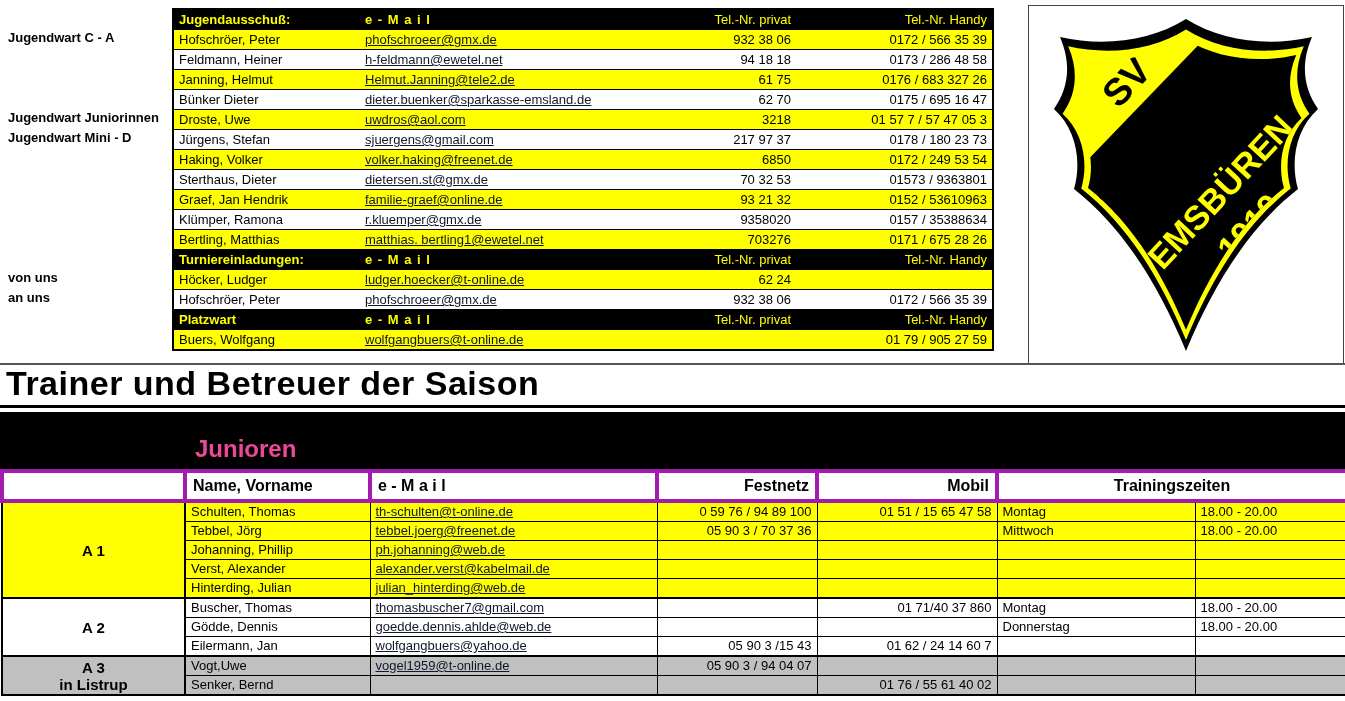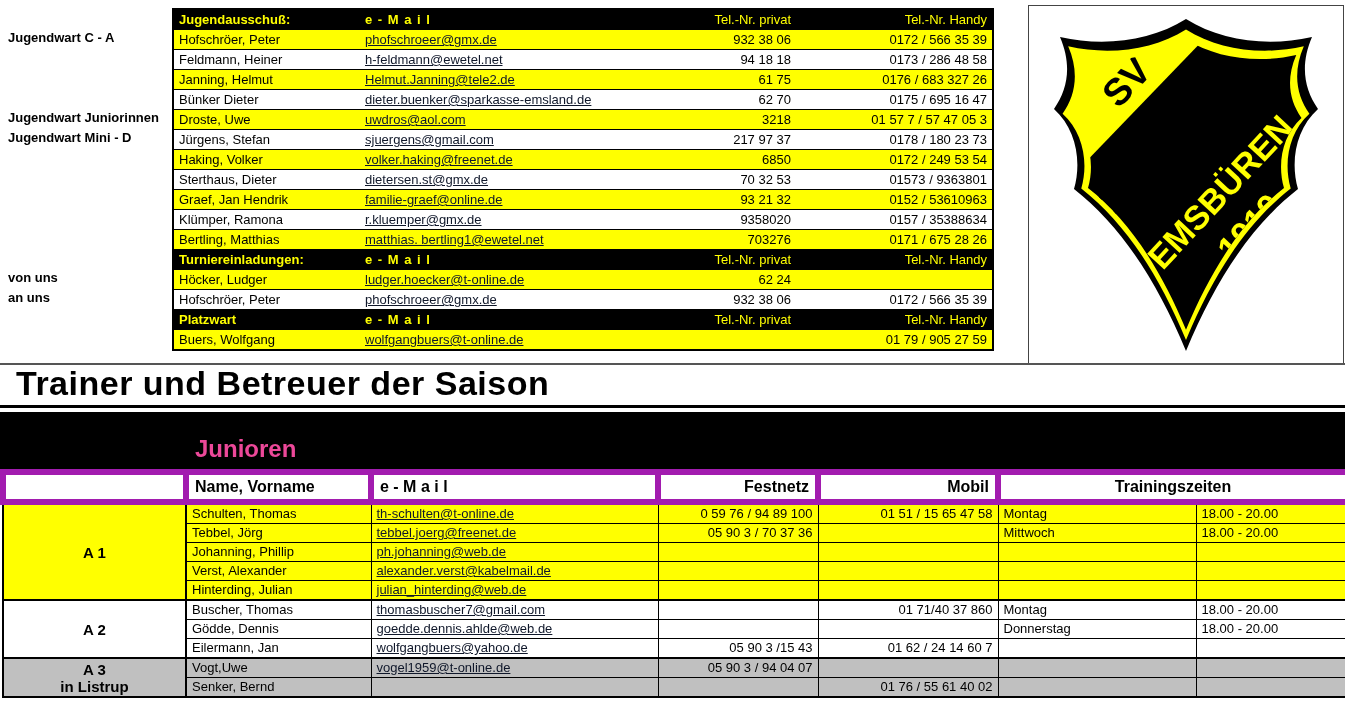--- a/index.html
+++ b/index.html
@@ -25,32 +25,32 @@
   a.mail{color:#0f172a;font-size:13px;}
 
   
   .logo-box{position:absolute;left:1028px;top:5px;width:314px;height:357px;
             border:1px solid #444;background:#fff;}
   .logo-box svg{position:absolute;left:7px;top:4px;}
   .crest-txt{font-family:"Liberation Sans", sans-serif;font-weight:bold;}
 
   
   .divider{position:absolute;left:0;top:363px;width:1345px;height:2px;background:#555;}
-  .page-title{position:absolute;left:16px;top:364px;margin:0;font-size:34px;font-weight:bold;
+  .page-title{position:absolute;left:6px;top:364px;margin:0;font-size:34px;font-weight:bold;
               letter-spacing:0.5px;white-space:nowrap;}
   .title-underline{position:absolute;left:0;top:405px;width:1345px;height:3px;background:#000;}
   .black-bar{position:absolute;left:0;top:412px;width:1345px;height:57px;background:#000;}
   .black-bar .group-title{position:absolute;left:195px;top:8px;height:57px;line-height:57px;
               color:#ec4899;font-size:24px;font-weight:bold;}
 
   
   table.trainer{position:absolute;left:0;top:469px;width:1345px;border-collapse:collapse;
                 table-layout:fixed;border:2px solid #000;}
   table.trainer tr.t-head{height:30px;}
-  table.trainer th{border:6px solid #a21caf;background:#fff;font-size:16px;font-weight:bold;
+  table.trainer th{border:4px solid #a21caf;background:#fff;font-size:16px;font-weight:bold;
                    padding:0 6px;white-space:nowrap;text-align:left;}
   table.trainer th.num{text-align:right;}
   table.trainer th.ctr{text-align:center;}
   table.trainer tr.t-row{height:19px;}
   table.trainer td{border:1px solid #000;padding:0 5px;font-size:13px;line-height:18px;
                    white-space:nowrap;overflow:hidden;}
   table.trainer td.bt{border-top:2px solid #000;}
   table.trainer td.team{text-align:center;font-weight:bold;font-size:15px;vertical-align:middle;
                         border:2px solid #000;line-height:17px;}
   table.trainer td.num{text-align:right;}

